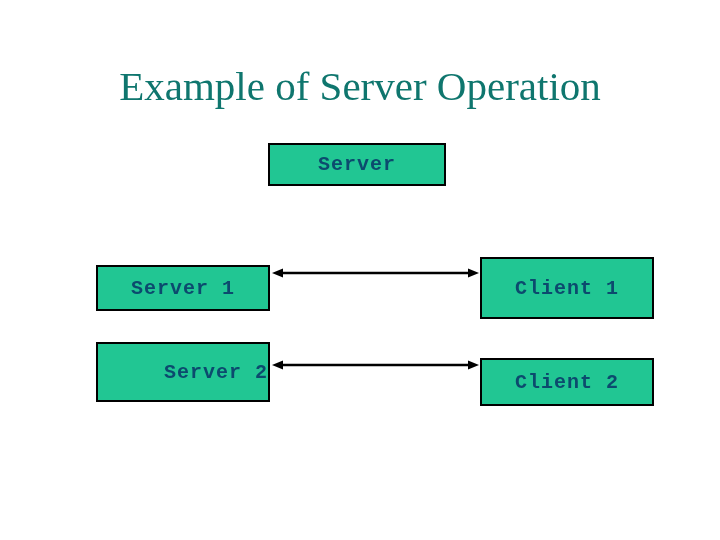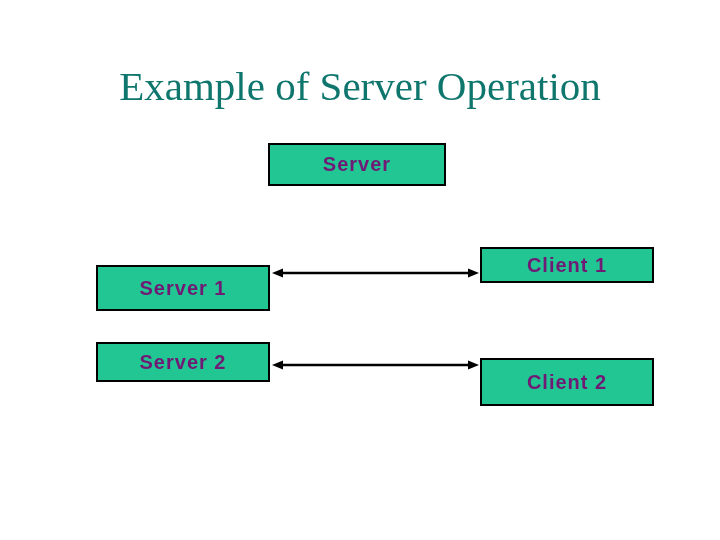--- a/index.html
+++ b/index.html
@@ -30,31 +30,31 @@
   .box {
     position: absolute;
     box-sizing: border-box;
     background: #21c693;
     border: 2px solid #000000;
     display: flex;
     align-items: center;
     justify-content: center;
   }
   .box-label {
-    font-family: Liberation Sans, sans-serif;
+    font-family: Liberation Mono, monospace;
     font-weight: 700;
     font-size: 20px;
     letter-spacing: 1px;
-    color: #701a75;
+    color: #0c4a6e;
     white-space: nowrap;
   }
   .box-server  { left: 268px; top: 143px; width: 178px; height: 43px; }
   .box-server1 { left:  96px; top: 252px; width: 174px; height: 46px; }
-  .box-client1 { left: 480px; top: 247px; width: 174px; height: 36px; justify-content: center; }
-  .box-server2 { left:  96px; top: 342px; width: 174px; height: 40px; }
+  .box-client1 { left: 480px; top: 257px; width: 174px; height: 62px; justify-content: center; }
+  .box-server2 { left:  96px; top: 342px; width: 174px; height: 60px; justify-content: flex-end; }
   .box-client2 { left: 480px; top: 342px; width: 174px; height: 48px; }
   .arrow-layer {
     position: absolute;
     left: 0;
     top: 0;
     width: 720px;
     height: 540px;
     pointer-events: none;
   }
 </style>

